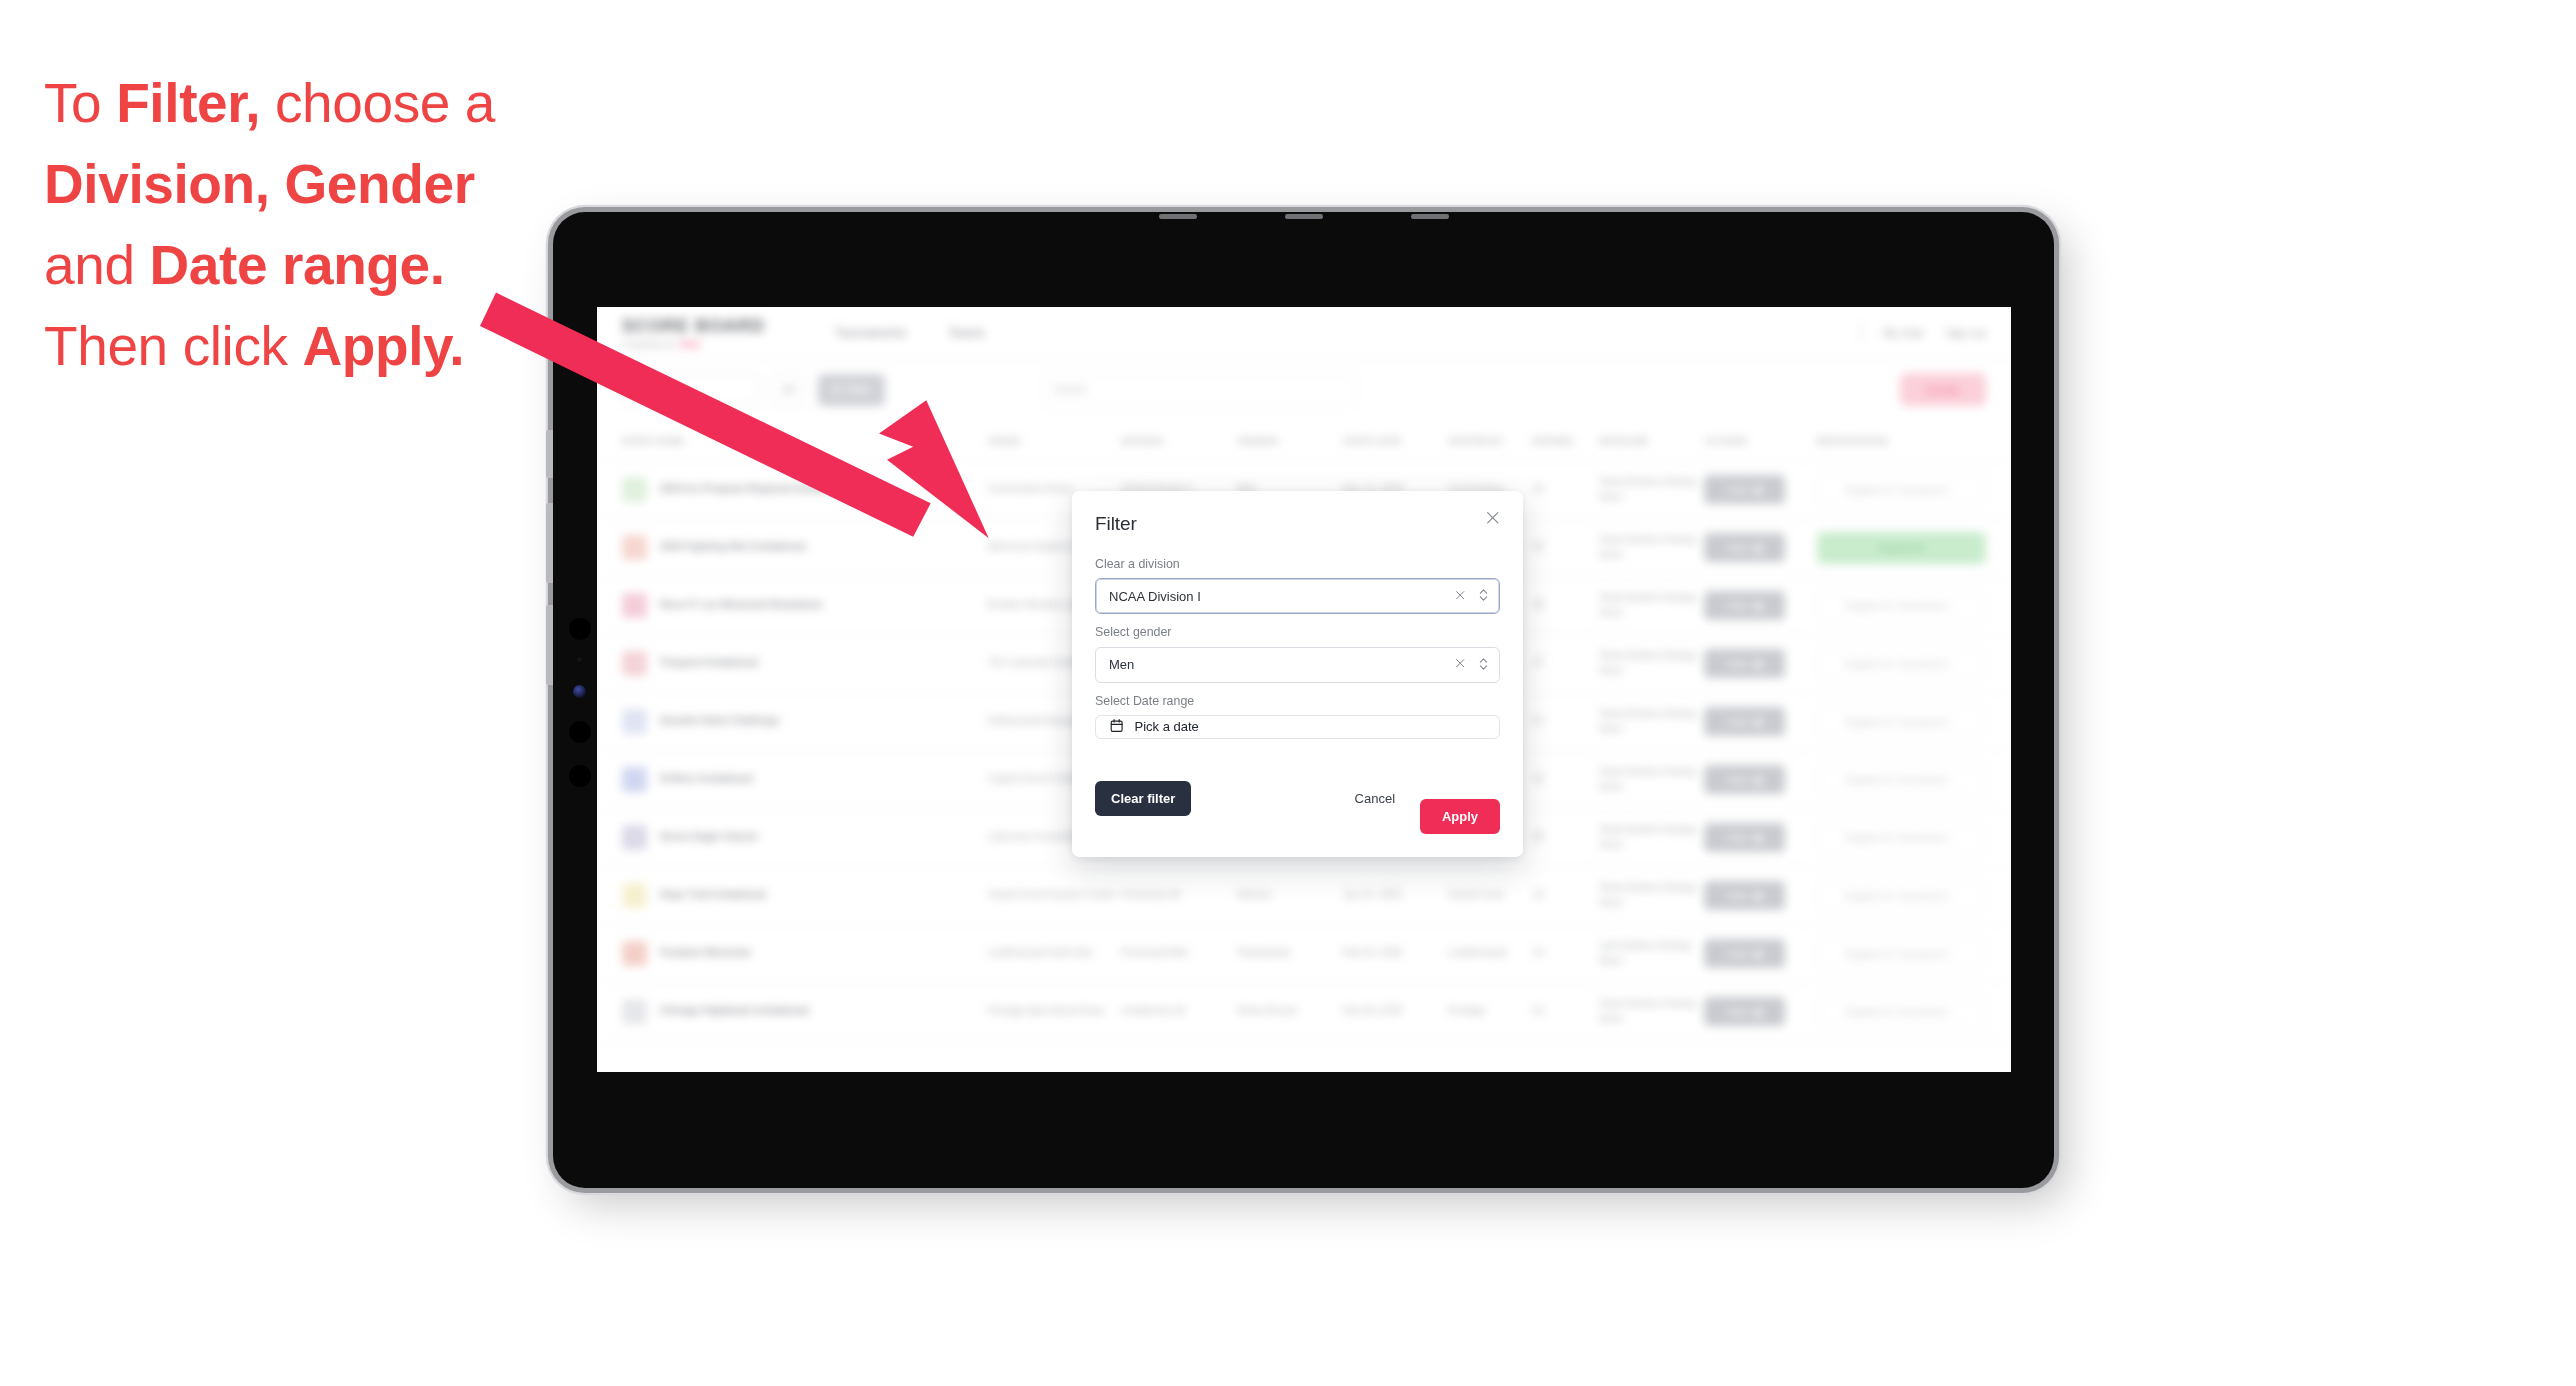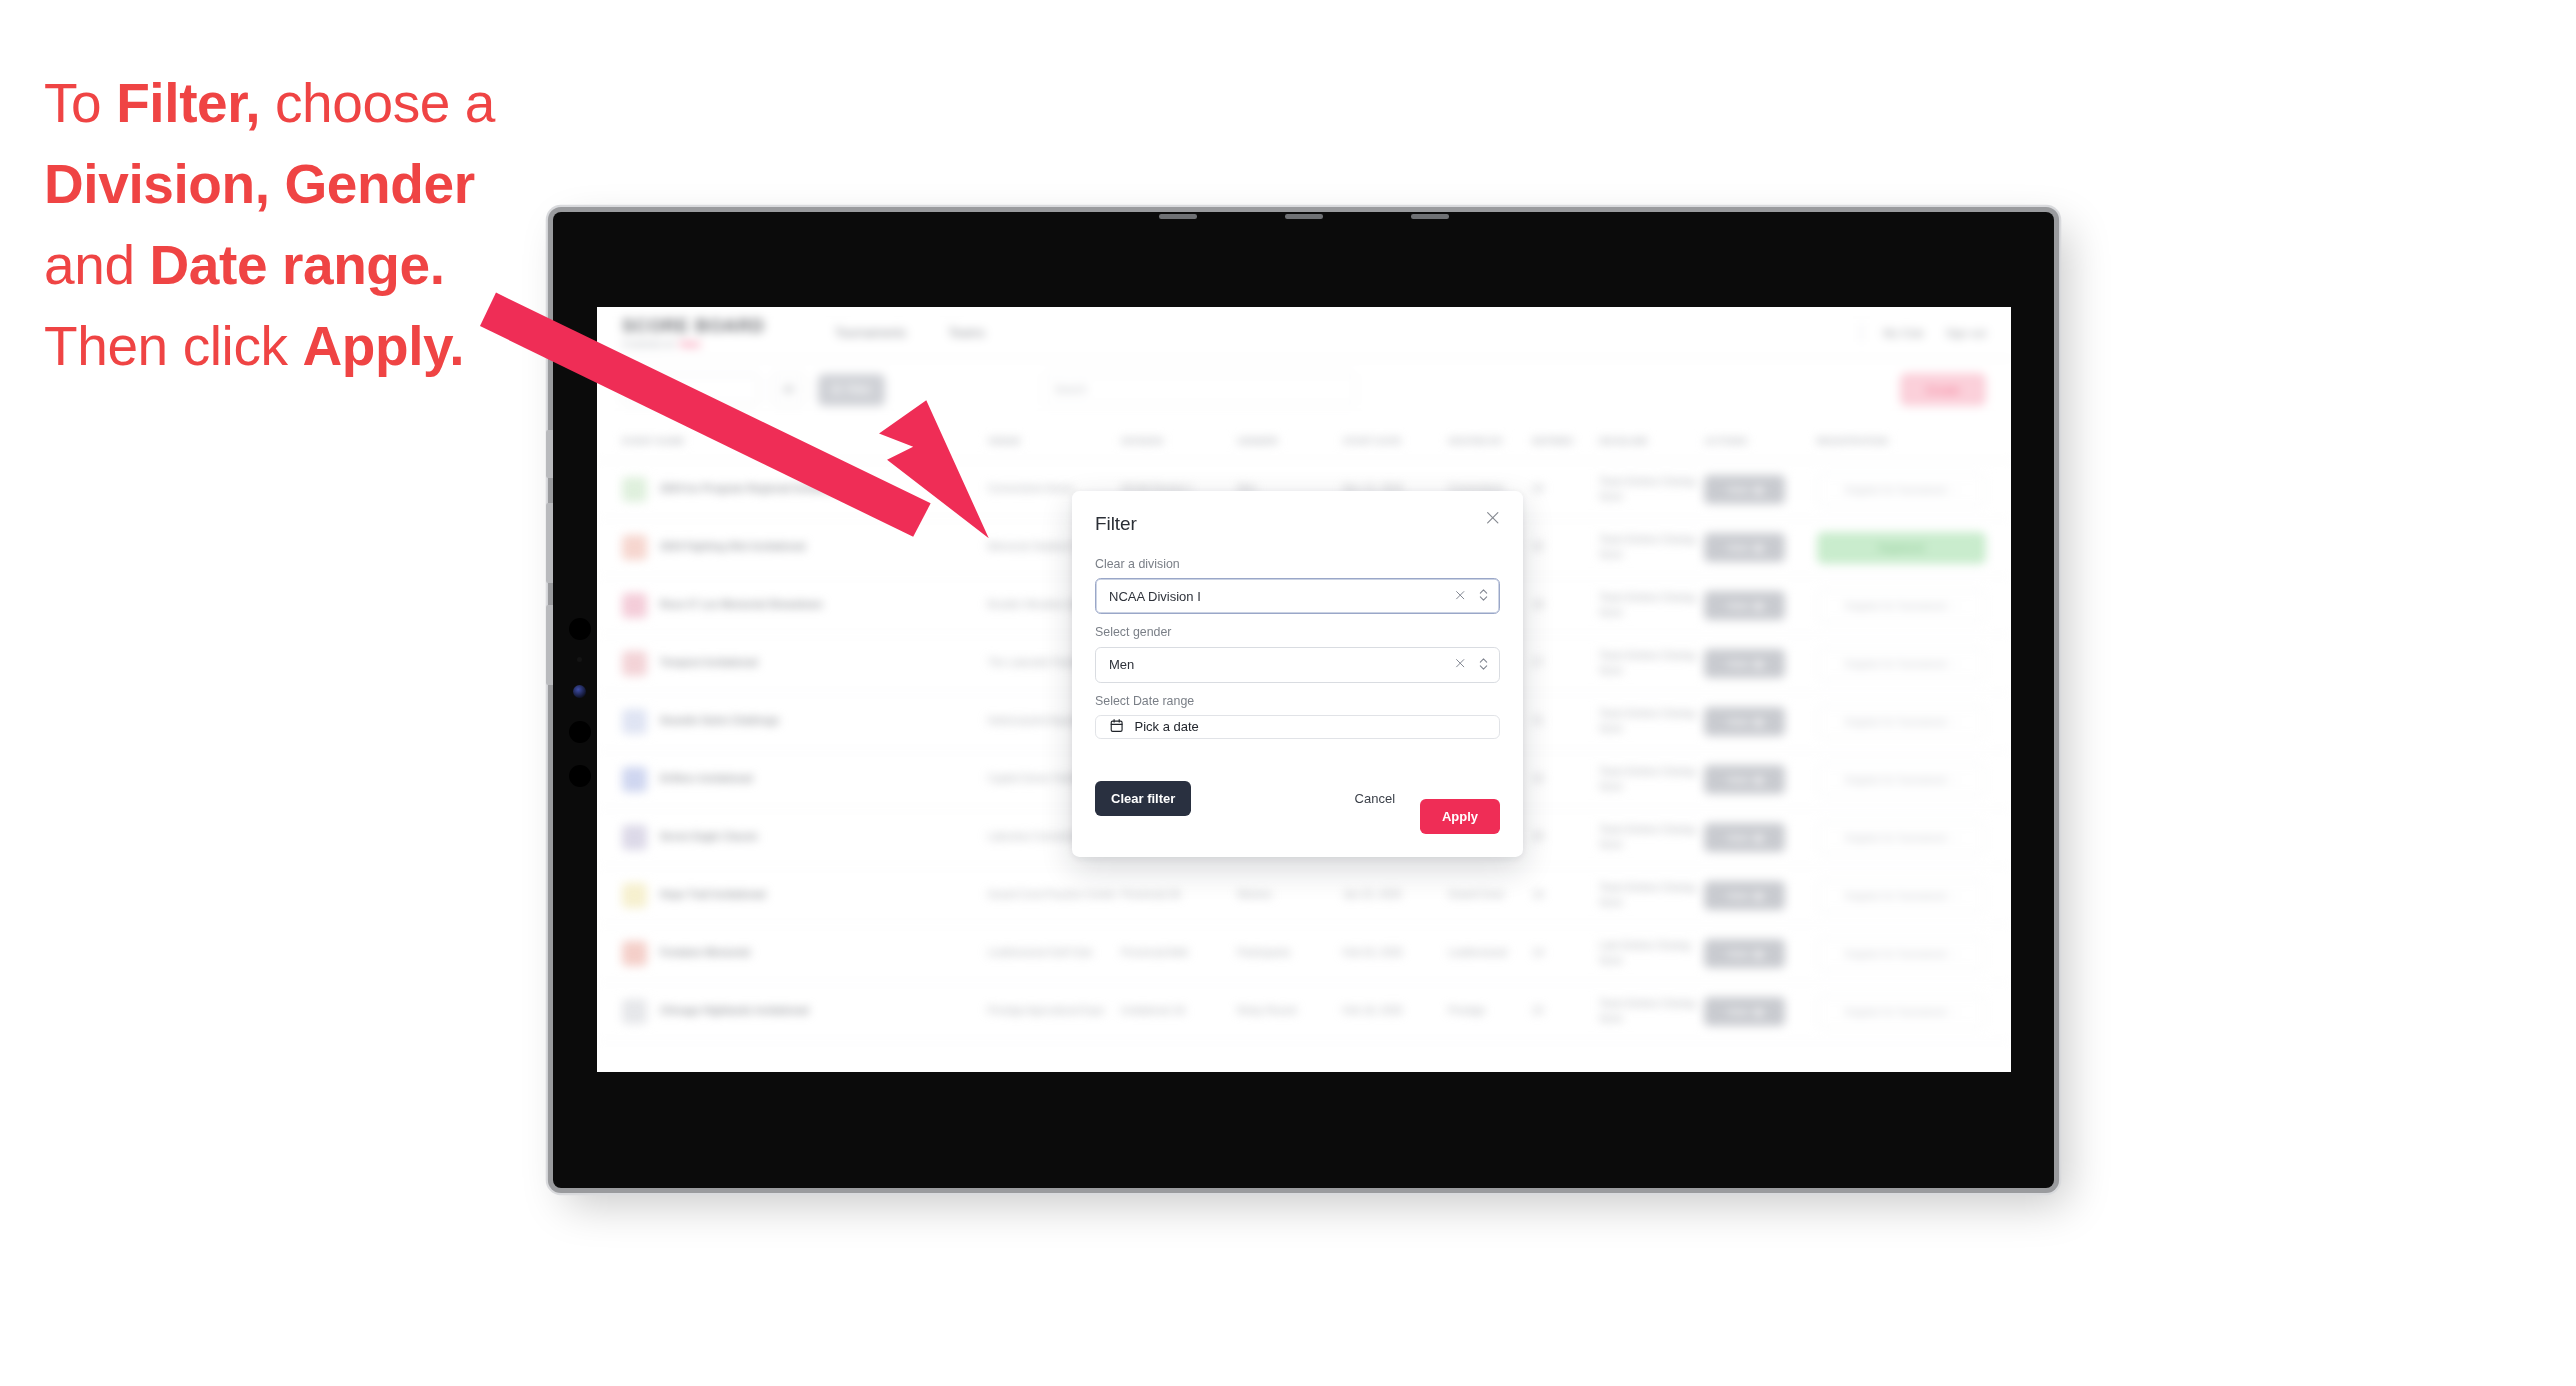--- a/index.html
+++ b/index.html
@@ -35,21 +35,21 @@
   .caption b { font-weight: 700; }
 
   
   #tablet {
     position: absolute;
     left: 553px;
     top: 212px;
     width: 1501px;
     height: 976px;
     background: #0b0b0b;
-    border-radius: 8px;
+    border-radius: 32px;
     box-shadow:
        0 0 0 5.1px #9a9b9e,
        0 0 0 7.3px #d9dadd,
        13px 16px 44px rgba(0,0,0,0.22);
   }
   
   .top-notch {
     position: absolute;
     top: 1.5px;
     left: 50%;

